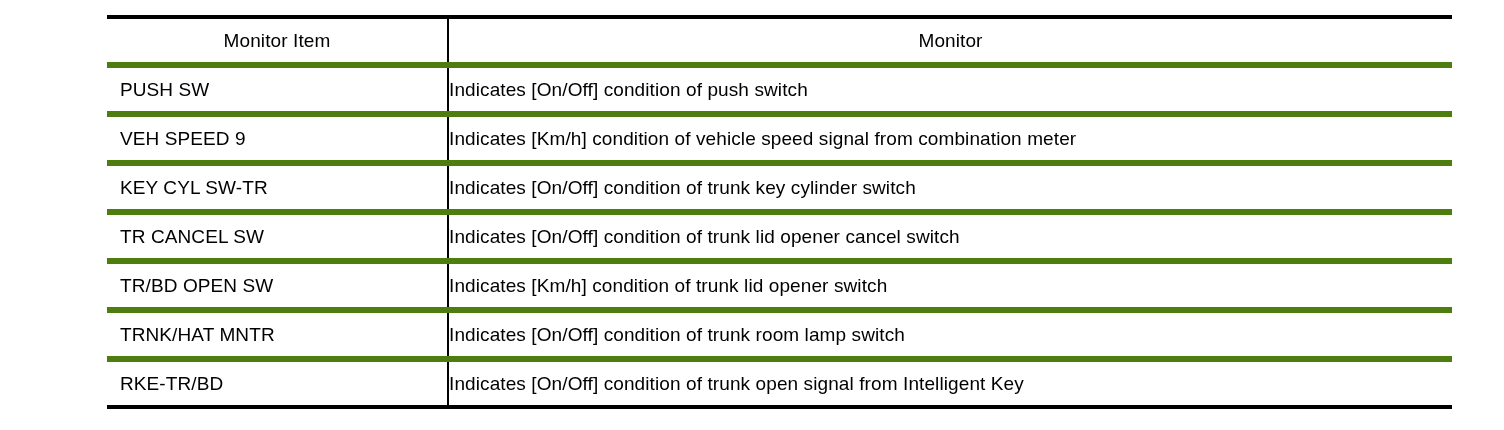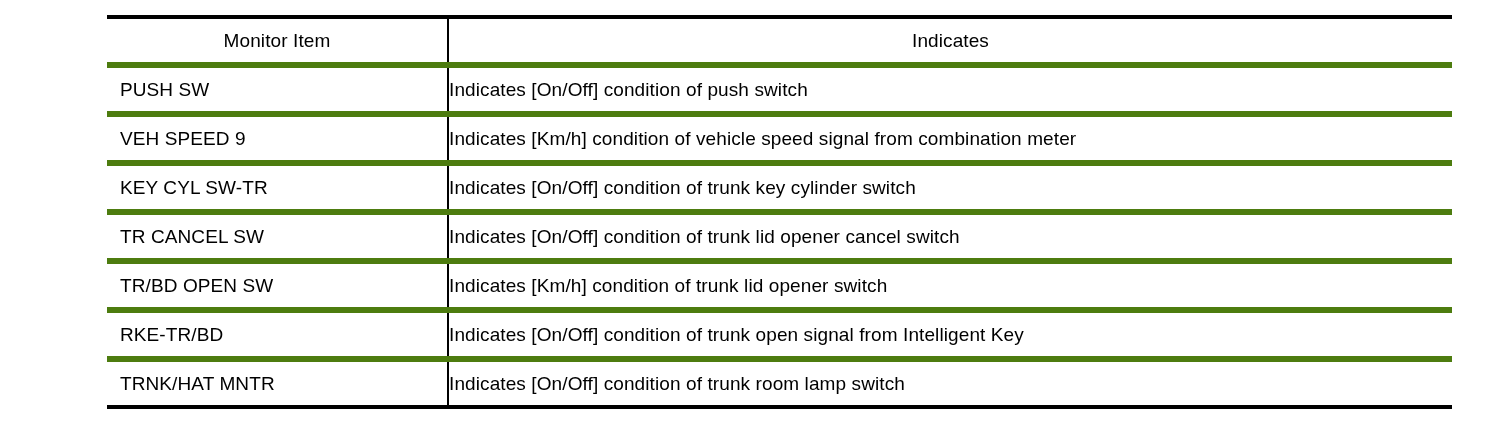--- a/index.html
+++ b/index.html
@@ -95,21 +95,21 @@
     <colgroup>
       <col class="col-item">
       <col class="col-contents">
     </colgroup>
     <thead>
       <tr>
         <th class="cell-item">
           <span class="cell-text">Monitor Item</span>
         </th>
         <th class="cell-contents">
-          <span class="cell-text">Indicates</span>
+          <span class="cell-text">Monitor</span>
         </th>
       </tr>
     </thead>
     <tbody>
       <tr>
         <td class="cell-item">
           <span class="cell-text">PUSH SW</span>
         </td>
         <td class="cell-contents">
           <span class="cell-text">Indicates [On/Off] condition of push switch</span>
@@ -142,29 +142,29 @@
       <tr>
         <td class="cell-item">
           <span class="cell-text">TR/BD OPEN SW</span>
         </td>
         <td class="cell-contents">
           <span class="cell-text">Indicates [Km/h] condition of trunk lid opener switch</span>
         </td>
       </tr>
       <tr>
         <td class="cell-item">
+          <span class="cell-text">TRNK/HAT MNTR</span>
+        </td>
+        <td class="cell-contents">
+          <span class="cell-text">Indicates [On/Off] condition of trunk room lamp switch</span>
+        </td>
+      </tr>
+      <tr>
+        <td class="cell-item">
           <span class="cell-text">RKE-TR/BD</span>
         </td>
         <td class="cell-contents">
           <span class="cell-text">Indicates [On/Off] condition of trunk open signal from Intelligent Key</span>
-        </td>
-      </tr>
-      <tr>
-        <td class="cell-item">
-          <span class="cell-text">TRNK/HAT MNTR</span>
-        </td>
-        <td class="cell-contents">
-          <span class="cell-text">Indicates [On/Off] condition of trunk room lamp switch</span>
         </td>
       </tr>
     </tbody>
   </table>
 </div>
 
 </body></html>

